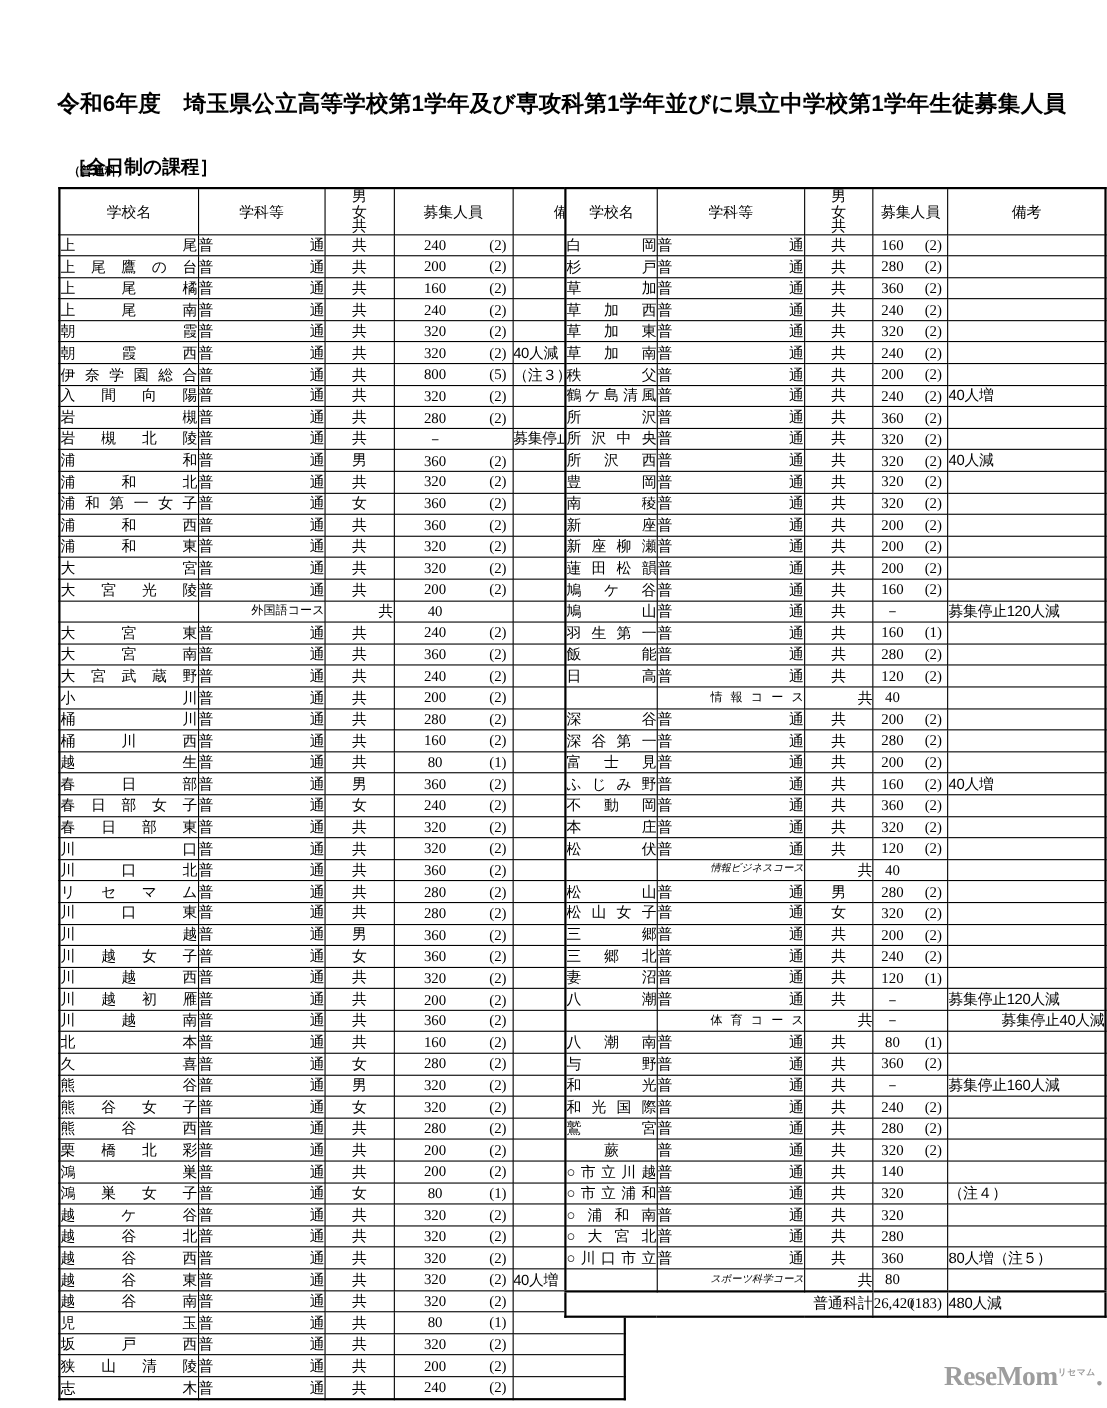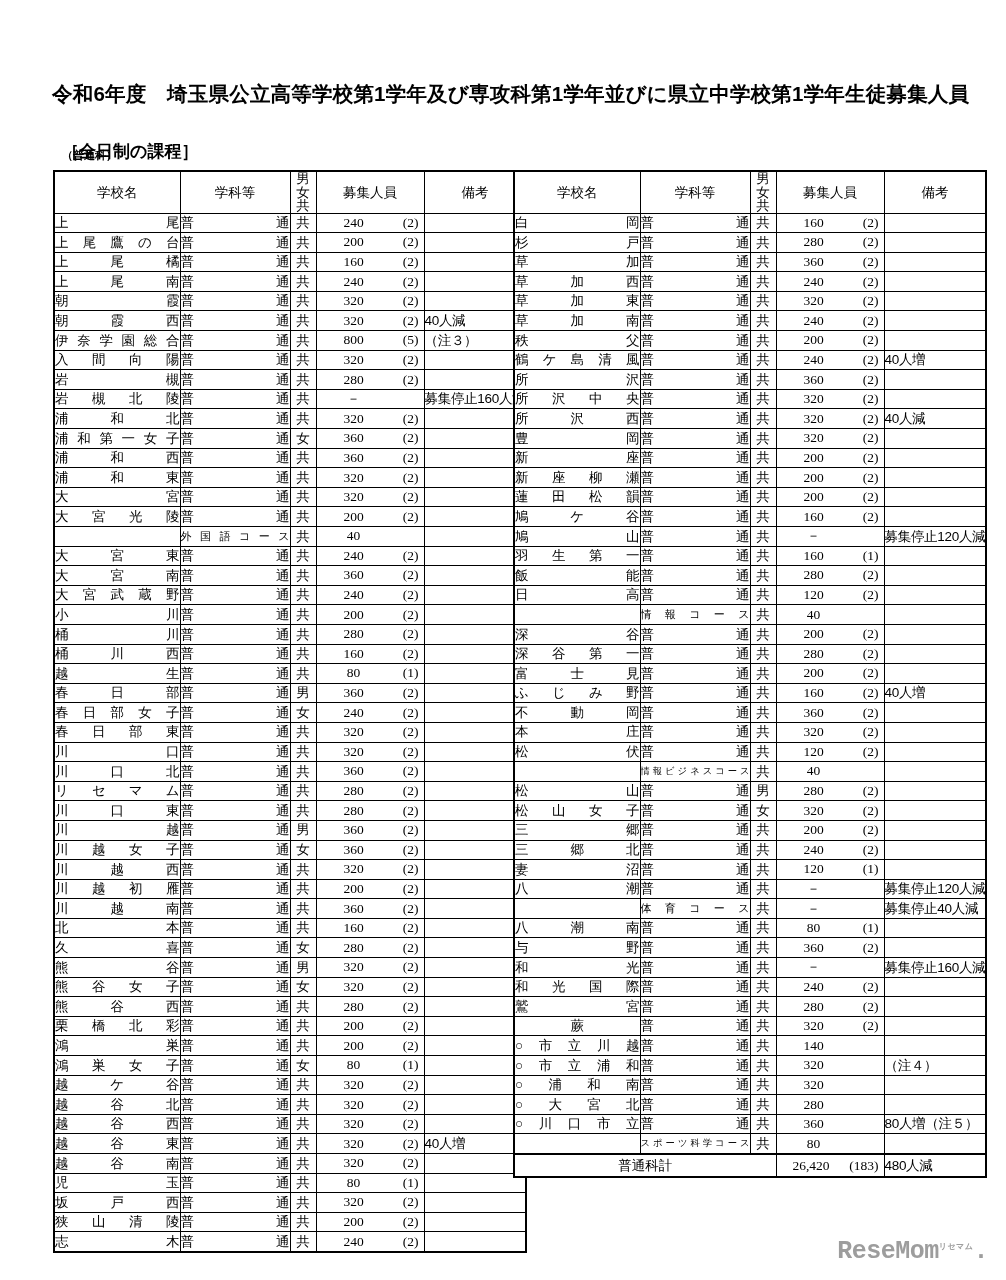--- a/index.html
+++ b/index.html
@@ -124,20 +124,21 @@
     text-justify: inter-character;
   }
   td.course.tight {
     text-align-last: justify;
     font-size: 11px;
   }
   td.course.xtight {
     text-align-last: justify;
     font-size: 9.3px;
     letter-spacing: 0;
+    font-style: italic;
   }
 
   td.gender { text-align: center; }
 
   
   td.quota {
     position: relative;
     padding: 0;
     font-family: "Liberation Serif", "DejaVu Serif", serif;
   }
@@ -163,33 +164,33 @@
     font-family: "Liberation Sans", "DejaVu Sans", sans-serif;
     letter-spacing: -0.3px;
   }
 
   
   tr.total td {
     border-top: 2.2px solid #000;
     height: 21px;
   }
   td.total-label {
-    text-align: center;
+    text-align: right;
     padding-left: 3px;
     font-size: 13.5px;
   }
   td.total-quota .num { right: 38px; }
-  tr.sub > td { border-top: 0.6px solid #9a9a9a; }
+  tr.sub > td { border-top: 0.6px solid #9a9a9a; padding-left: 48px; }
 
   
   .watermark {
     position: absolute;
-    right: 18px;
+    right: 4px;
     bottom: 14px;
-    font-family: Liberation Mono, monospace;
+    font-family: Liberation Serif, serif;
     font-weight: bold;
     font-size: 25px;
     color: #9d9d9d;
     letter-spacing: -0.5px;
     user-select: none;
   }
   .watermark .tm {
     font-size: 8px;
     vertical-align: super;
     letter-spacing: 0.5px;
@@ -322,20 +323,30 @@
             <td class="school">岩槻北陵</td>
             <td class="course">普通</td>
             <td class="gender">共</td>
             <td class="quota">
               <span class="num">－</span>
               <span class="cls"></span>
             </td>
             <td class="note">募集停止160人減</td>
           </tr>
           <tr>
+            <td class="school">浦和</td>
+            <td class="course">普通</td>
+            <td class="gender">男</td>
+            <td class="quota">
+              <span class="num">360</span>
+              <span class="cls">(2)</span>
+            </td>
+            <td class="note"></td>
+          </tr>
+          <tr>
             <td class="school">浦和北</td>
             <td class="course">普通</td>
             <td class="gender">共</td>
             <td class="quota">
               <span class="num">320</span>
               <span class="cls">(2)</span>
             </td>
             <td class="note"></td>
           </tr>
           <tr>
@@ -899,20 +910,30 @@
             <td class="school">豊岡</td>
             <td class="course">普通</td>
             <td class="gender">共</td>
             <td class="quota">
               <span class="num">320</span>
               <span class="cls">(2)</span>
             </td>
             <td class="note"></td>
           </tr>
           <tr>
+            <td class="school">南稜</td>
+            <td class="course">普通</td>
+            <td class="gender">共</td>
+            <td class="quota">
+              <span class="num">320</span>
+              <span class="cls">(2)</span>
+            </td>
+            <td class="note"></td>
+          </tr>
+          <tr>
             <td class="school">新座</td>
             <td class="course">普通</td>
             <td class="gender">共</td>
             <td class="quota">
               <span class="num">200</span>
               <span class="cls">(2)</span>
             </td>
             <td class="note"></td>
           </tr>
           <tr>

